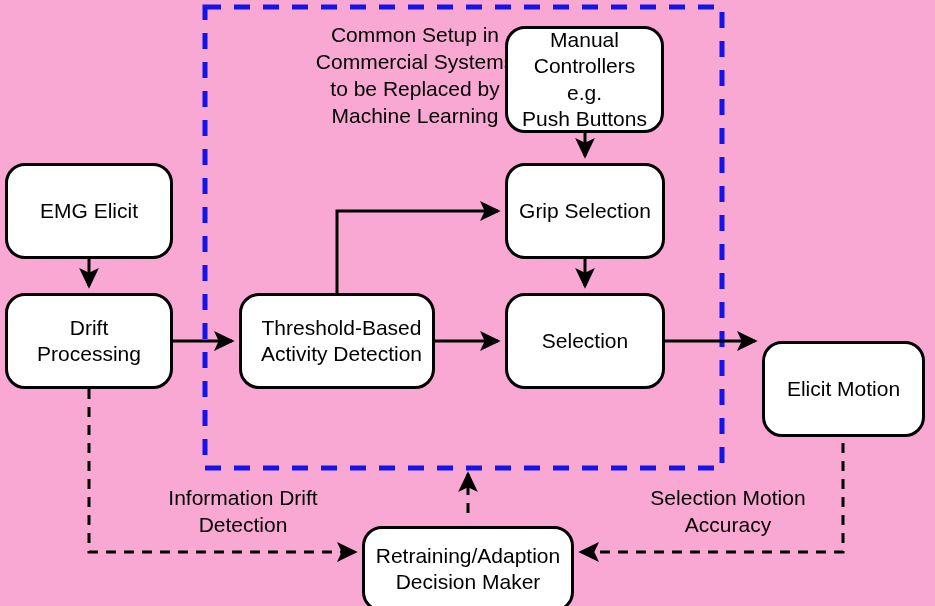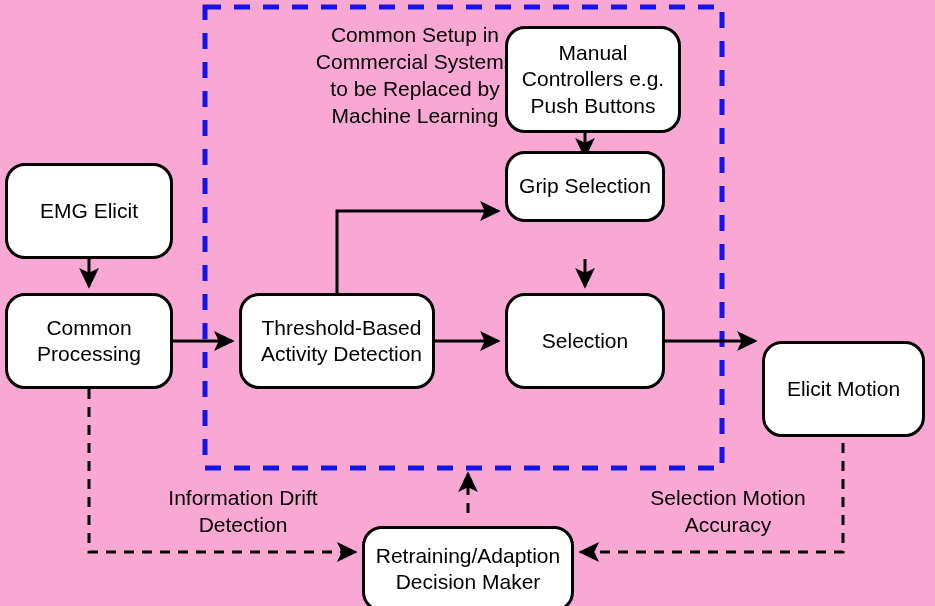--- a/index.html
+++ b/index.html
@@ -100,36 +100,36 @@
   <div class="free-text group-caption" style="left:205px; top:22px; width:420px;">Common Setup in
 Commercial Systems
 to be Replaced by
 Machine Learning</div>
 
   <div class="node-box" style="left:5px; top:163px; width:168px; height:96px;">
     <span class="node-label">EMG Elicit</span>
   </div>
 
   <div class="node-box" style="left:5px; top:293px; width:168px; height:96px;">
-    <span class="node-label">Common
+    <span class="node-label">Drift
 Processing</span>
   </div>
 
   <div class="node-box" style="left:239px; top:293px; width:196px; height:96px;padding-left:9px;">
     <span class="node-label">Threshold-Based
 Activity Detection</span>
   </div>
 
-  <div class="node-box" style="left:505px; top:26px; width:176px; height:107px;">
+  <div class="node-box" style="left:505px; top:26px; width:159px; height:107px;">
     <span class="node-label">Manual
 Controllers e.g.
 Push Buttons</span>
   </div>
 
-  <div class="node-box" style="left:505px; top:151px; width:160px; height:71px;">
+  <div class="node-box" style="left:505px; top:163px; width:160px; height:96px;">
     <span class="node-label">Grip Selection</span>
   </div>
 
   <div class="node-box" style="left:505px; top:293px; width:160px; height:96px;">
     <span class="node-label">Selection</span>
   </div>
 
   <div class="node-box" style="left:762px; top:293px; width:163px; height:96px;margin-top:48px;">
     <span class="node-label">Elicit Motion</span>
   </div>

